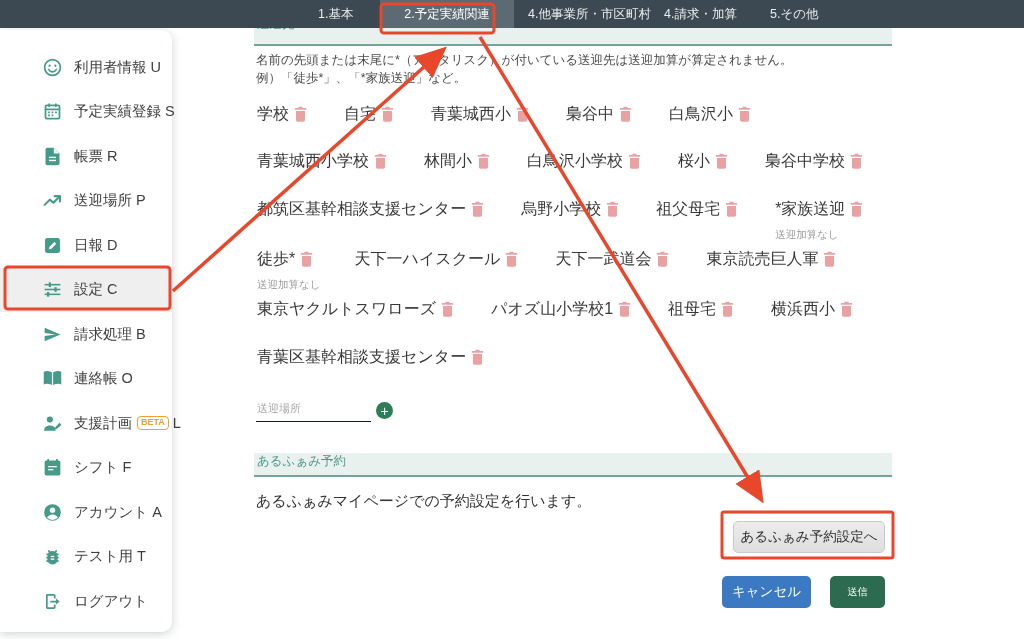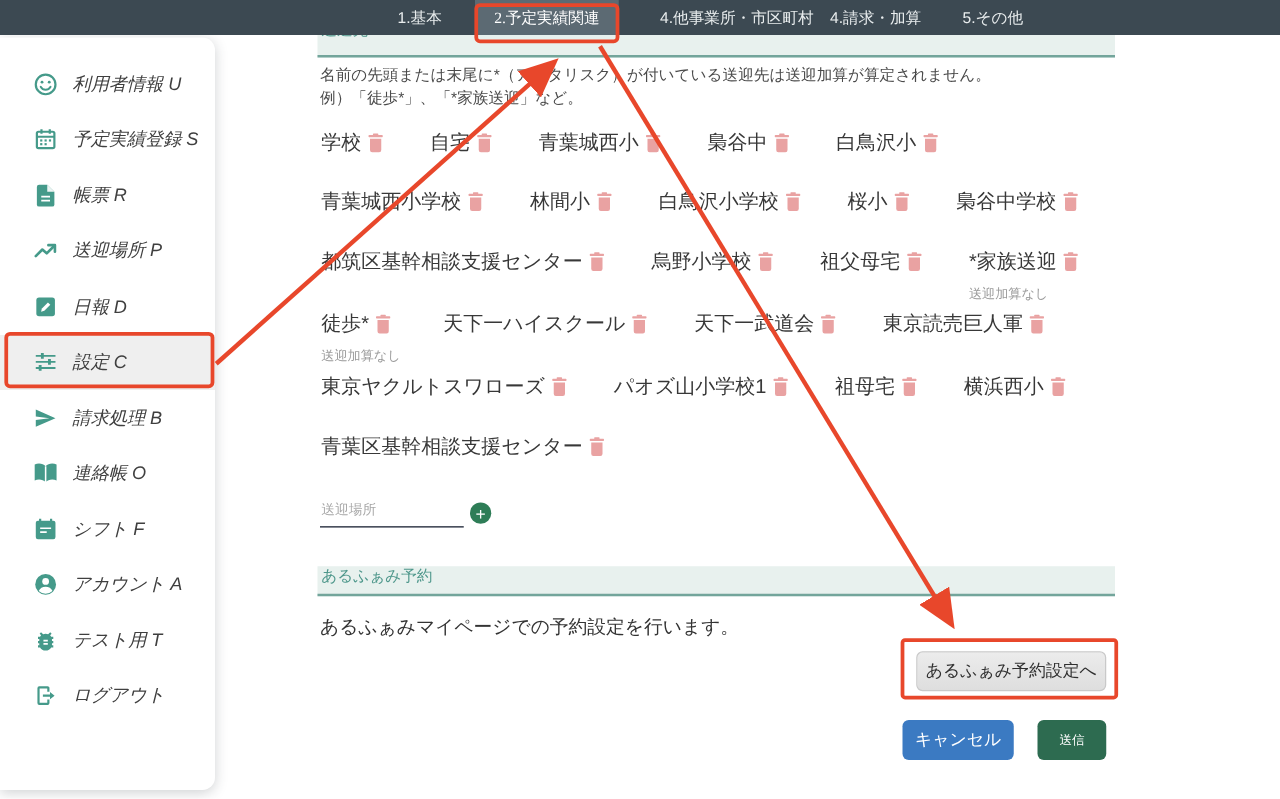--- a/index.html
+++ b/index.html
@@ -6,29 +6,29 @@
   body{
     width:1024px;height:639px;position:relative;overflow:hidden;background:#fff;
     font-family:"Liberation Sans","DejaVu Sans",sans-serif;
     -webkit-font-smoothing:antialiased;
   }
   
   #topbar{position:absolute;left:0;top:0;width:1024px;height:28px;background:#3c4952;z-index:20;}
   .tab{position:absolute;top:0;height:28px;display:flex;align-items:center;justify-content:center;
        font-size:12.5px;color:#e9edee;cursor:pointer;white-space:nowrap;}
   .tab.t1{left:318px;}
-  .tab.t2{left:380px;width:115px;background:#5c6a73;color:#ffffff;font-family:Liberation Serif, serif;}
+  .tab.t2{left:380px;width:134px;background:#5c6a73;color:#ffffff;}
   .tab.t3{left:528px;}
   .tab.t4{left:664px;}
   .tab.t5{left:770px;}
   
   #sidebar{position:absolute;left:0;top:30px;width:172px;height:602px;background:#fff;
            border-radius:0 10px 10px 0;box-shadow:0 2px 10px rgba(40,50,60,.22);z-index:15;
            padding-top:15px;box-sizing:border-box;}
-  .side-item{height:44.5px;display:flex;align-items:center;padding-left:26px;cursor:pointer;white-space:nowrap;font-style:italic;}
+  .side-item{height:44.5px;display:flex;align-items:center;padding-left:42px;cursor:pointer;white-space:nowrap;}
   .side-item.active{background:#efefef;}
   .side-icon{width:21px;height:21px;color:#459a8a;flex:0 0 21px;margin-right:11px;}
   .side-label{font-size:14.5px;color:#3f3f3f;}
   .beta-badge{display:inline-block;border:1.5px solid #f0a030;color:#f0a030;font-size:9px;font-weight:bold;
               border-radius:4px;padding:1px 3px;margin:0 4px 0 5px;line-height:1.1;}
   .side-suffix{font-size:14.5px;color:#3f3f3f;}
   
   #content{position:absolute;left:254px;top:0;width:638px;height:639px;z-index:5;}
   .sec-bar{position:absolute;left:0;width:638px;background:#e8f1ee;border-bottom:2px solid #73a59b;
            box-sizing:border-box;display:flex;align-items:flex-start;}
@@ -147,20 +147,30 @@
     </div>
     <div class="side-item">
       <svg class="side-icon" viewBox="0 0 24 24">
         <path fill="currentColor" d="M12 5.6C10.5 4.1 8.4 3.3 6 3.3c-1.4 0-2.8.3-4 .9v14.6c1.2-.6 2.6-.9 4-.9 2.4 0 4.5.8 6 2.2 1.5-1.4 3.6-2.2 6-2.2 1.4 0 2.8.3 4 .9V4.2c-1.2-.6-2.6-.9-4-.9-2.4 0-4.5.8-6 2.3z"></path>
         <line x1="12" y1="5.6" x2="12" y2="20.1" stroke="#fff" stroke-width="1.4"></line>
       </svg>
       <span class="side-label">連絡帳 O</span>
     </div>
     <div class="side-item">
       <svg class="side-icon" viewBox="0 0 24 24">
+        <circle cx="9" cy="7.5" r="3.5" fill="currentColor"></circle>
+        <path fill="currentColor" d="M2.5 19.5c0-3.1 3-5.1 6.5-5.1s6.5 2 6.5 5.1v.7h-13v-.7z"></path>
+        <path fill="currentColor" d="M15.3 16l4.8-4.8 2.1 2.1-4.8 4.8-2.7.6.6-2.7z"></path>
+      </svg>
+      <span class="side-label">支援計画</span>
+      <span class="beta-badge">BETA</span>
+      <span class="side-suffix">L</span>
+    </div>
+    <div class="side-item">
+      <svg class="side-icon" viewBox="0 0 24 24">
         <path fill="currentColor" d="M19 4h-1V2.3h-2V4H8V2.3H6V4H5a2 2 0 0 0-2 2v13a2 2 0 0 0 2 2h14a2 2 0 0 0 2-2V6a2 2 0 0 0-2-2z"></path>
         <g stroke="#fff" stroke-width="1.5">
           <line x1="7" y1="11" x2="17" y2="11"></line>
           <line x1="7" y1="14.5" x2="13" y2="14.5"></line>
         </g>
       </svg>
       <span class="side-label">シフト F</span>
     </div>
     <div class="side-item">
       <svg class="side-icon" viewBox="0 0 24 24">

